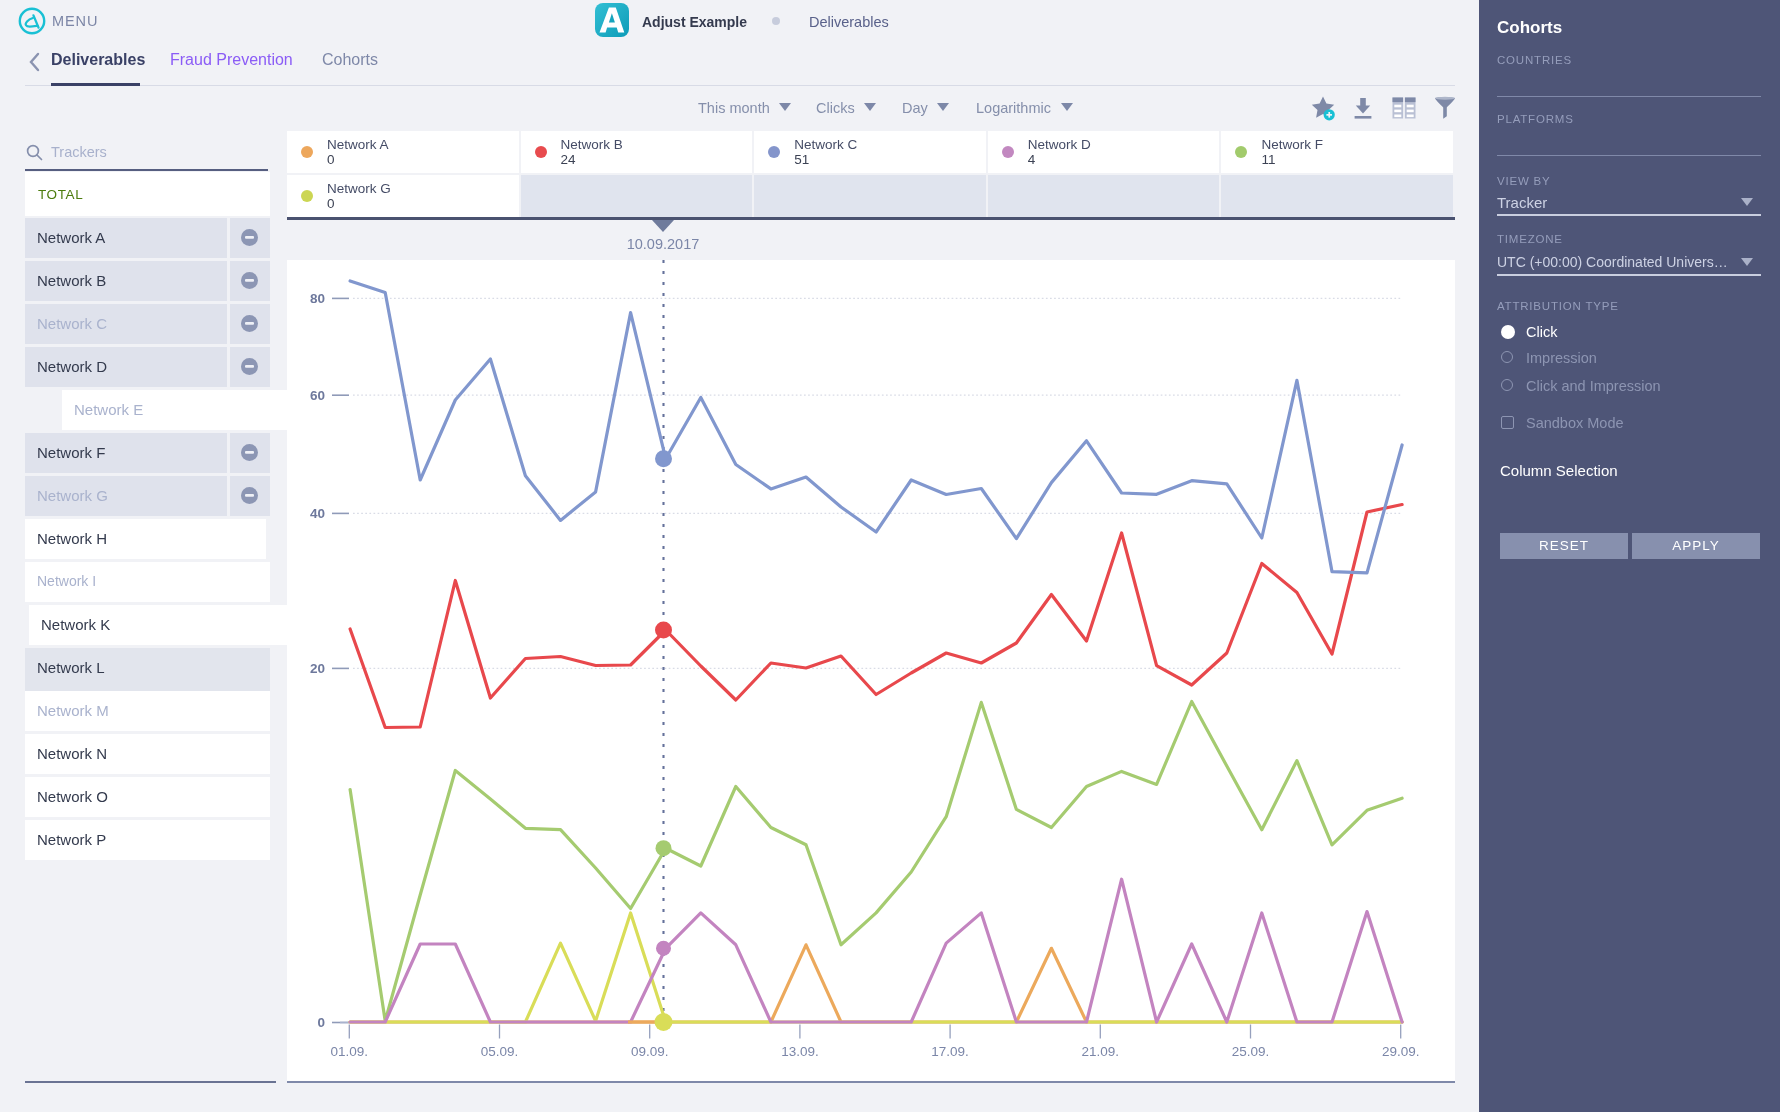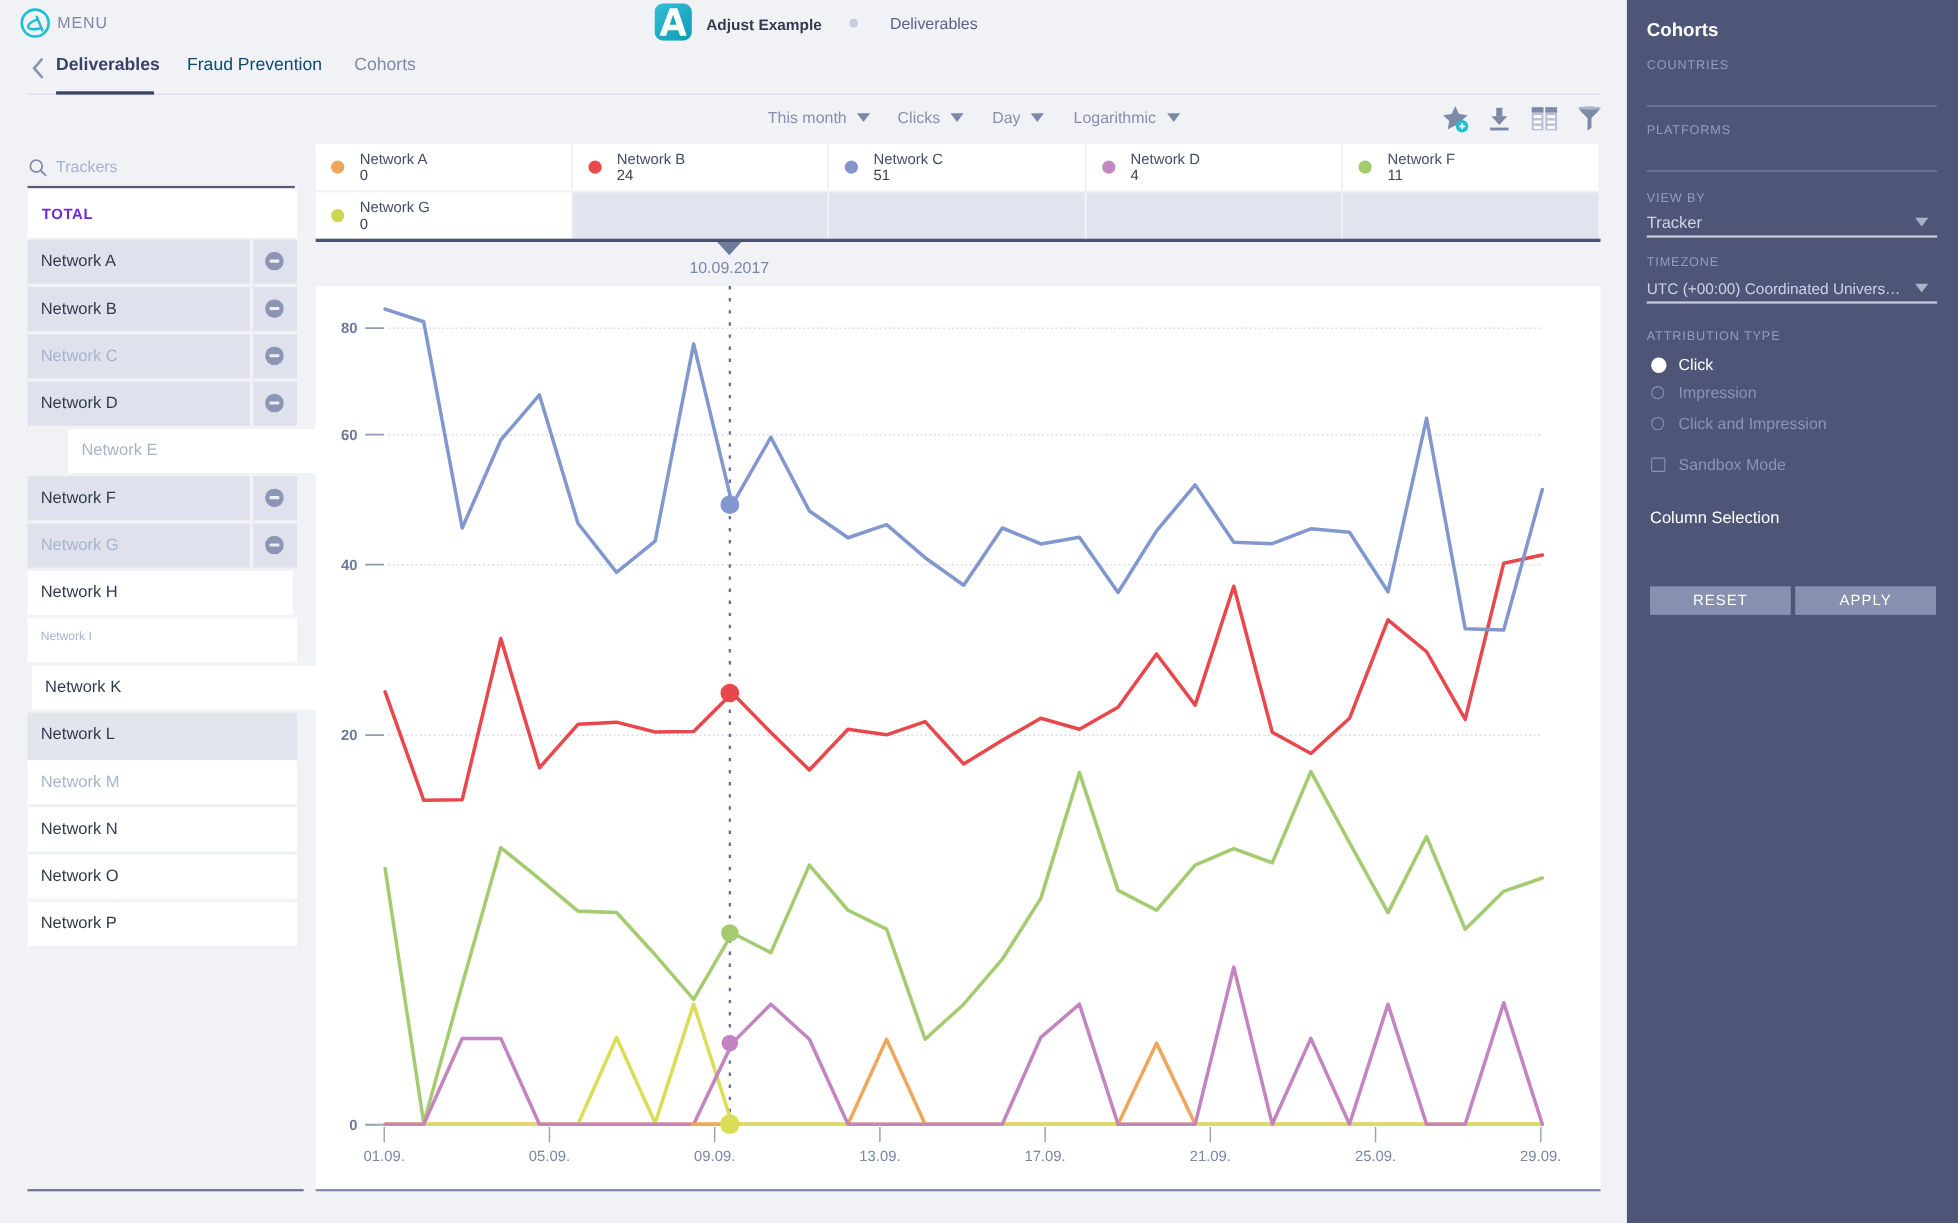--- a/index.html
+++ b/index.html
@@ -29,33 +29,33 @@
   <path d="M16.9 10.2 L19.9 19.6 L13.9 19.6 Z" fill="#17a4bd"></path>
 </svg>
 <div class="abs" style="left:642px;top:14px;font-size:14px;font-weight:bold;color:#343a4e;">Adjust Example</div>
 <div class="abs" style="left:772px;top:17px;width:8px;height:8px;border-radius:50%;background:#c7ccdc;"></div>
 <div class="abs" style="left:809px;top:14px;font-size:14.5px;color:#59618a;">Deliverables</div>
 
 <svg width="14" height="20" viewBox="0 0 14 20" class="abs" style="left:27px;top:52px;">
   <path d="M11 2 L4 10 L11 18" fill="none" stroke="#8a93b0" stroke-width="2.4" stroke-linecap="round"></path>
 </svg>
 <div class="abs" style="left:51px;top:51px;font-size:16px;font-weight:bold;color:#3a4166;">Deliverables</div>
-<div class="abs" style="left:170px;top:51px;font-size:16px;color:#0c4a6e;text-align:center;">Fraud Prevention</div>
+<div class="abs" style="left:170px;top:51px;font-size:16px;color:#8b5cf6;text-align:center;">Fraud Prevention</div>
 <div class="abs" style="left:322px;top:51px;font-size:16px;color:#7e88a8;">Cohorts</div>
 <div class="abs" style="left:25px;top:85px;width:1430px;height:1px;background:#d8dbe6;"></div>
 <div class="abs" style="left:51px;top:83px;width:89px;height:3px;background:#3a4166;"></div>
 
 <svg width="17" height="17" viewBox="0 0 17 17" class="abs" style="left:26px;top:144px;">
   <circle cx="7" cy="7" r="5.4" fill="none" stroke="#858fac" stroke-width="1.7"></circle>
   <line x1="11" y1="11" x2="15.5" y2="15.5" stroke="#858fac" stroke-width="1.7" stroke-linecap="round"></line>
 </svg>
 <div class="abs" style="left:51px;top:144px;font-size:14.5px;color:#a8b1cc;">Trackers</div>
 <div class="abs" style="left:25px;top:169px;width:243px;height:2px;background:#565e80;"></div>
 <div class="abs" style="left:25px;top:172px;width:245px;height:44px;background:#fff;">
-  <div class="abs" style="left:13px;top:15px;font-size:13.5px;font-weight:bold;letter-spacing:0.6px;color:#6d28d9;">TOTAL</div>
+  <div class="abs" style="left:13px;top:15px;font-size:13.5px;font-weight:normal;letter-spacing:0.6px;color:#4d7c0f;">TOTAL</div>
 </div>
 <div style="position:absolute;left:25px;top:218px;width:202px;height:40px;background:#dfe2ec;">
     <div style="position:absolute;left:12px;top:11px;font-size:15px;color:#333a4d;">Network A</div>
   </div>
 <div style="position:absolute;left:230px;top:218px;width:40px;height:40px;background:#dfe2ec;">
     <svg width="17" height="17" viewBox="0 0 17 17" style="position:absolute;left:11px;top:11px;">
       <circle cx="8.5" cy="8.5" r="8.5" fill="#8c96b4"></circle>
       <rect x="4" y="7" width="9" height="2.8" rx="1" fill="#eef0f6"></rect>
     </svg>
   </div>
@@ -104,21 +104,21 @@
 <div style="position:absolute;left:230px;top:476px;width:40px;height:40px;background:#dfe2ec;">
     <svg width="17" height="17" viewBox="0 0 17 17" style="position:absolute;left:11px;top:11px;">
       <circle cx="8.5" cy="8.5" r="8.5" fill="#8c96b4"></circle>
       <rect x="4" y="7" width="9" height="2.8" rx="1" fill="#eef0f6"></rect>
     </svg>
   </div>
 <div style="position:absolute;left:25px;top:519px;width:241px;height:40px;background:#fff;">
     <div style="position:absolute;left:12px;top:11px;font-size:15px;color:#333a4d;">Network H</div>
   </div>
 <div style="position:absolute;left:25px;top:562px;width:245px;height:40px;background:#fff;">
-    <div style="position:absolute;left:12px;top:11px;font-size:11px;color:#a9b2cd;">Network I</div>
+    <div style="position:absolute;left:12px;top:11px;font-size:14px;color:#a9b2cd;">Network I</div>
   </div>
 <div style="position:absolute;left:29px;top:605px;width:279px;height:40px;background:#fff;">
     <div style="position:absolute;left:12px;top:11px;font-size:15px;color:#333a4d;">Network K</div>
   </div>
 <div style="position:absolute;left:25px;top:648px;width:245px;height:52px;background:#e2e5ed;">
     <div style="position:absolute;left:12px;top:11px;font-size:15px;color:#333a4d;">Network L</div>
   </div>
 <div style="position:absolute;left:25px;top:691px;width:245px;height:40px;background:#fff;">
     <div style="position:absolute;left:12px;top:11px;font-size:15px;color:#a9b2cd;">Network M</div>
   </div>

